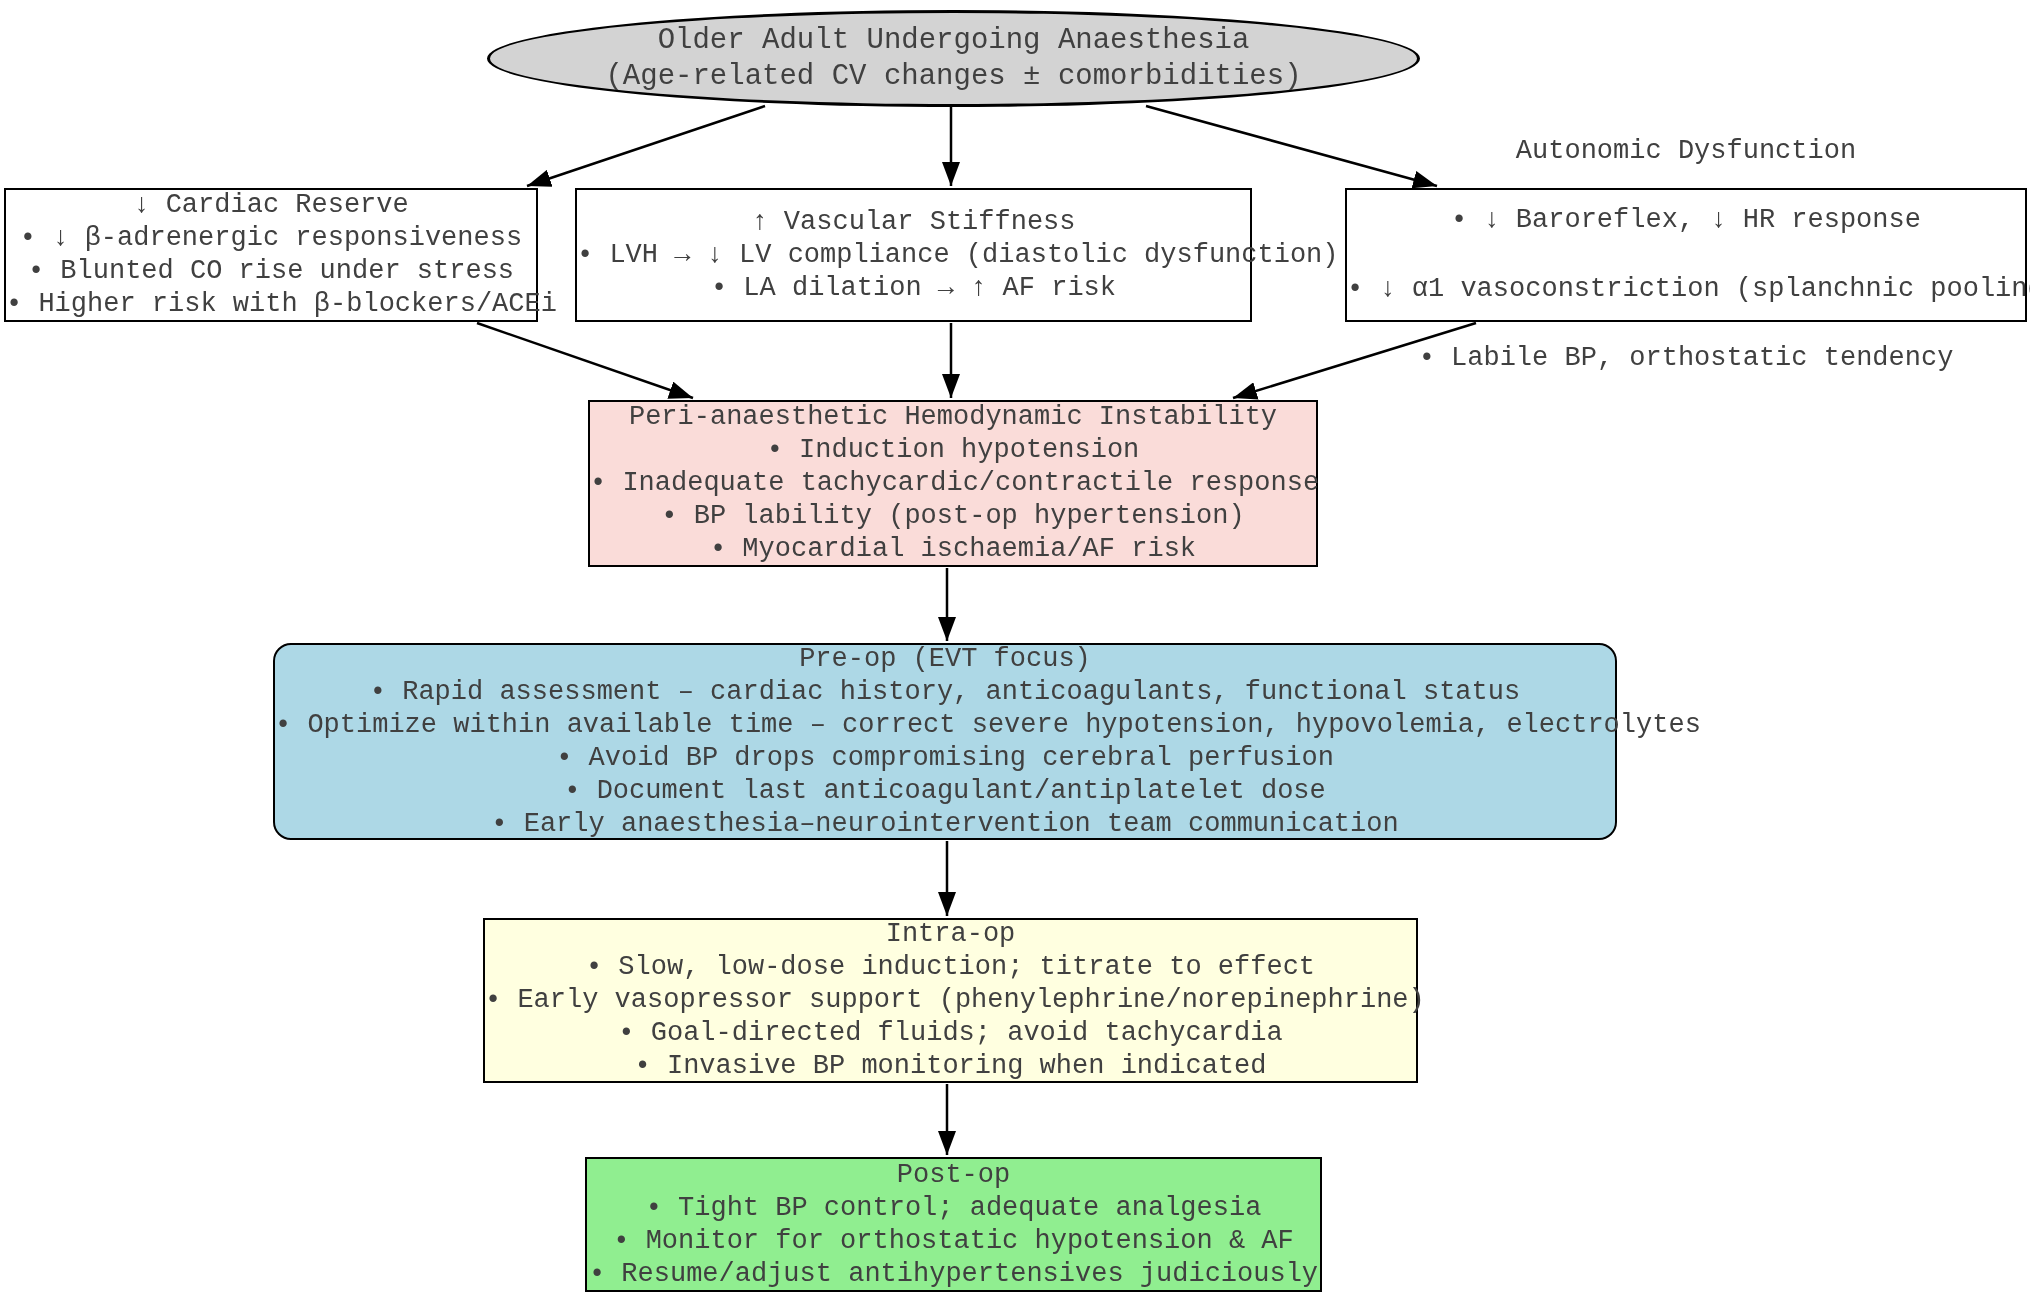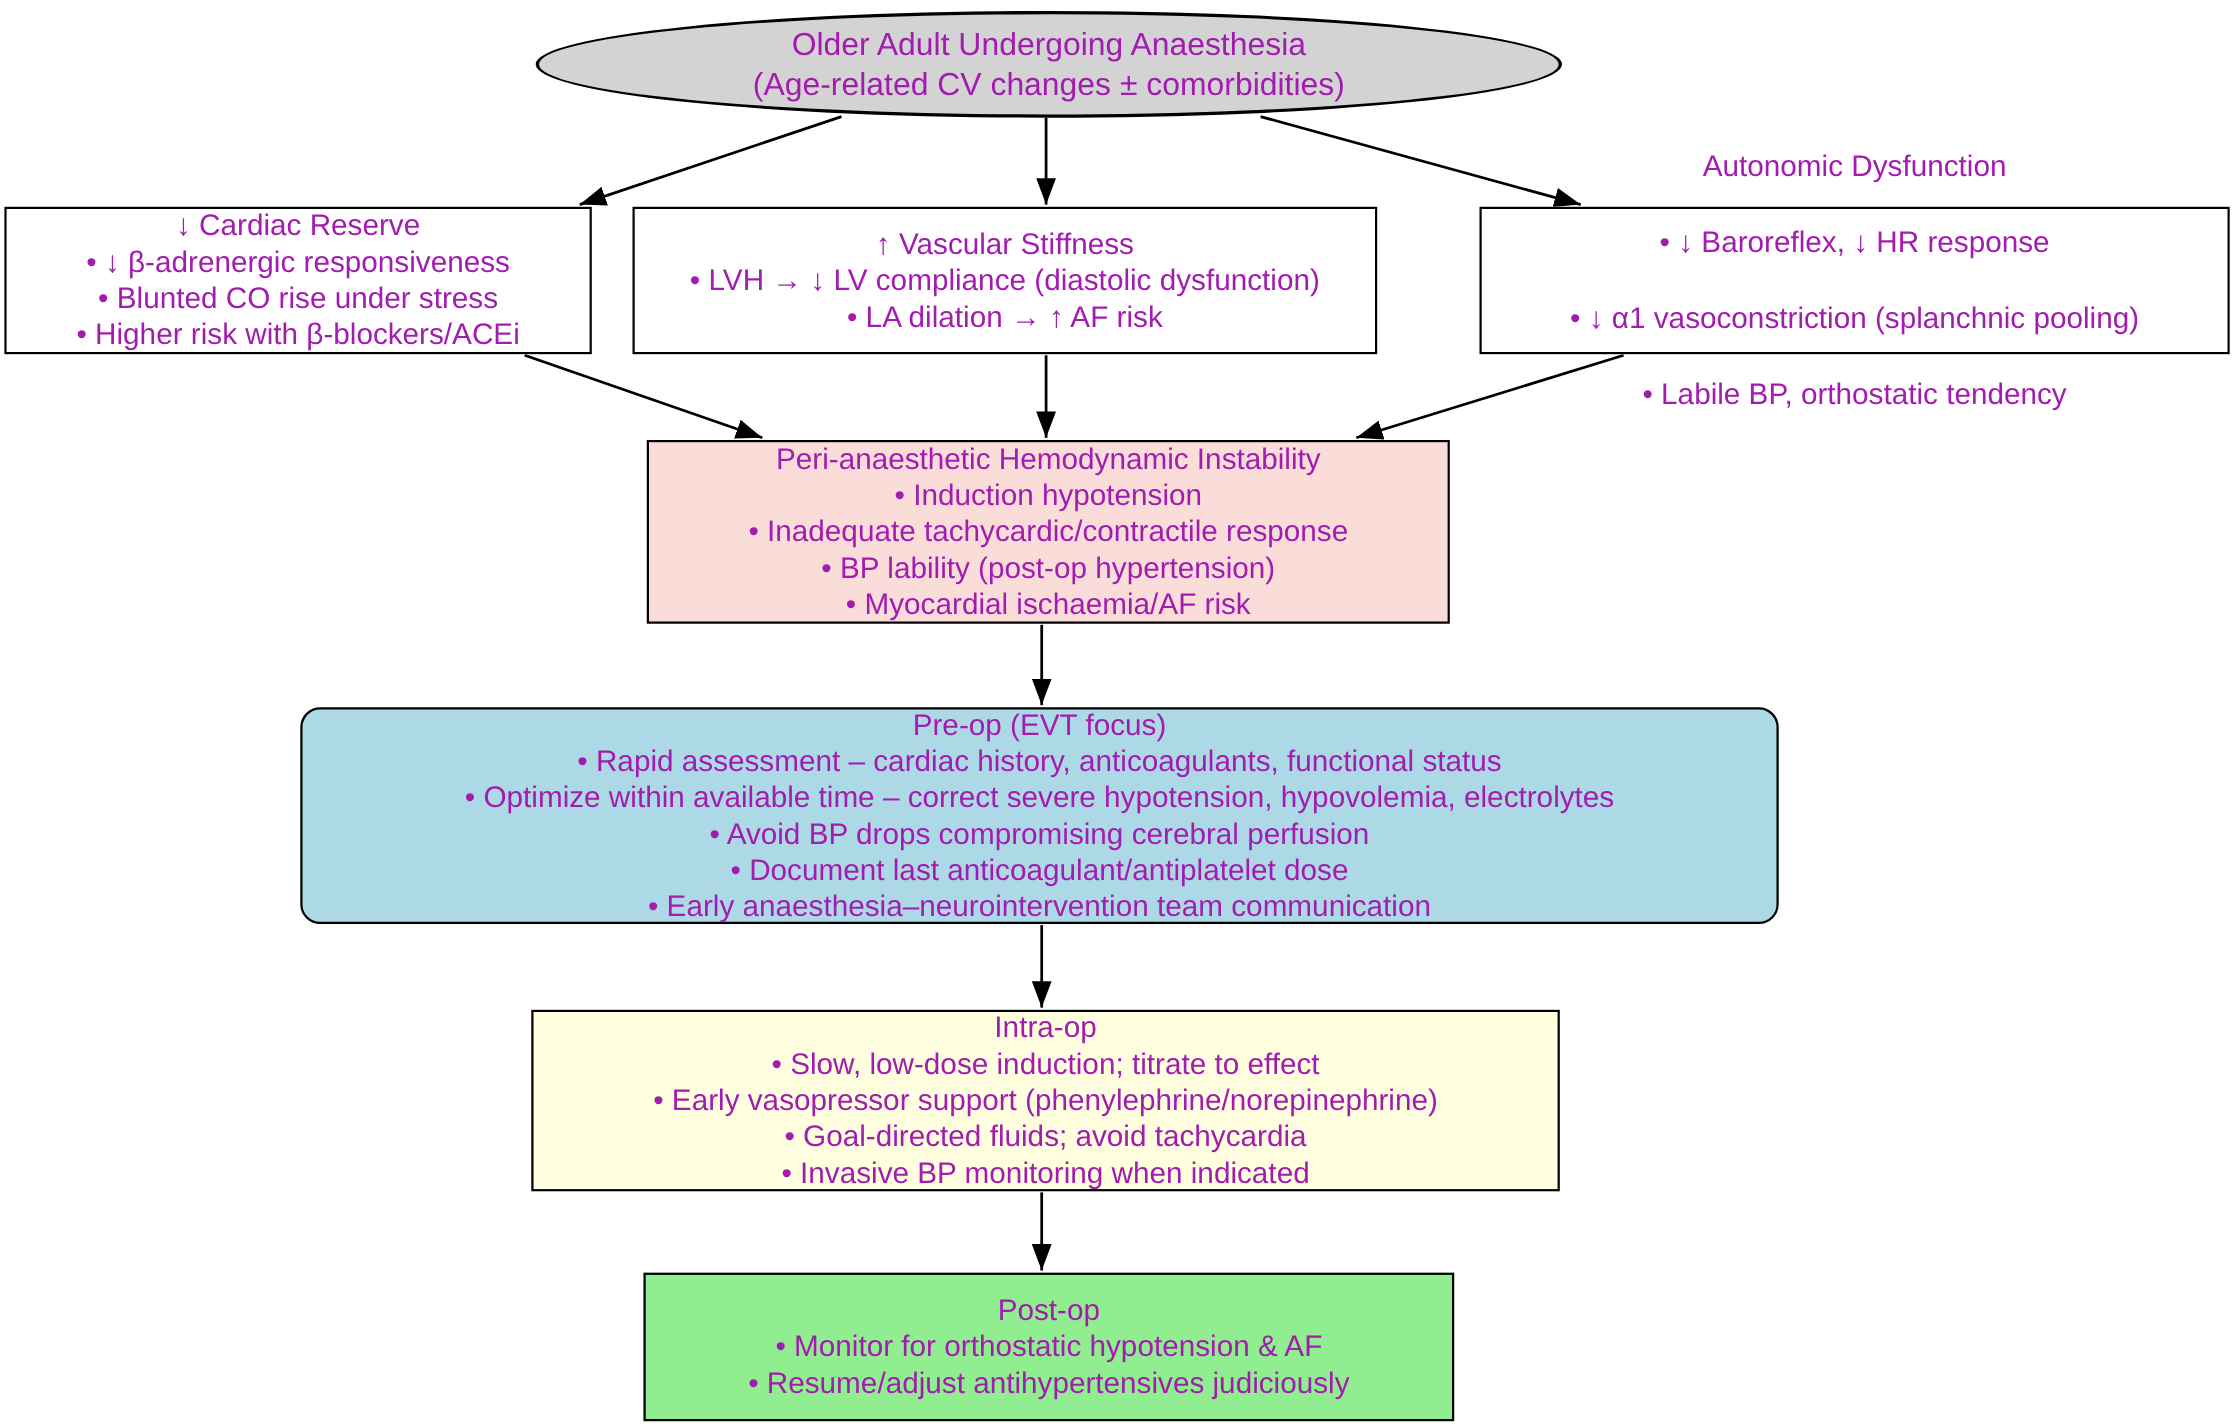--- a/index.html
+++ b/index.html
@@ -1,22 +1,22 @@
 <!DOCTYPE html>
 <html><head>
 <meta charset="utf-8">
 <style>
   html, body { margin: 0; padding: 0; background: #ffffff; }
   .canvas {
     position: relative;
     width: 2030px;
     height: 1297px;
     background: #ffffff;
-    font-family: Liberation Sans, sans-serif;
-    color: #a21caf;
+    font-family: Liberation Mono, monospace;
+    color: #404040;
     overflow: hidden;
   }
   .arrow-layer {
     position: absolute;
     left: 0; top: 0;
     width: 2030px; height: 1297px;
     pointer-events: none;
   }
   .node {
     position: absolute;
@@ -117,17 +117,18 @@
   <div id="node-intraop" class="node box" style="background-color: rgb(255, 255, 224);">
     <div class="title">Intra-op</div>
     <div class="line">• Slow, low-dose induction; titrate to effect</div>
     <div class="line">• Early vasopressor support (phenylephrine/norepinephrine)</div>
     <div class="line">• Goal-directed fluids; avoid tachycardia</div>
     <div class="line">• Invasive BP monitoring when indicated</div>
   </div>
 
   <div id="node-postop" class="node box" style="background-color: rgb(144, 238, 144);">
     <div class="title">Post-op</div>
+    <div class="line">• Tight BP control; adequate analgesia</div>
     <div class="line">• Monitor for orthostatic hypotension &amp; AF</div>
     <div class="line">• Resume/adjust antihypertensives judiciously</div>
   </div>
 
 </div>
 
 </body></html>

